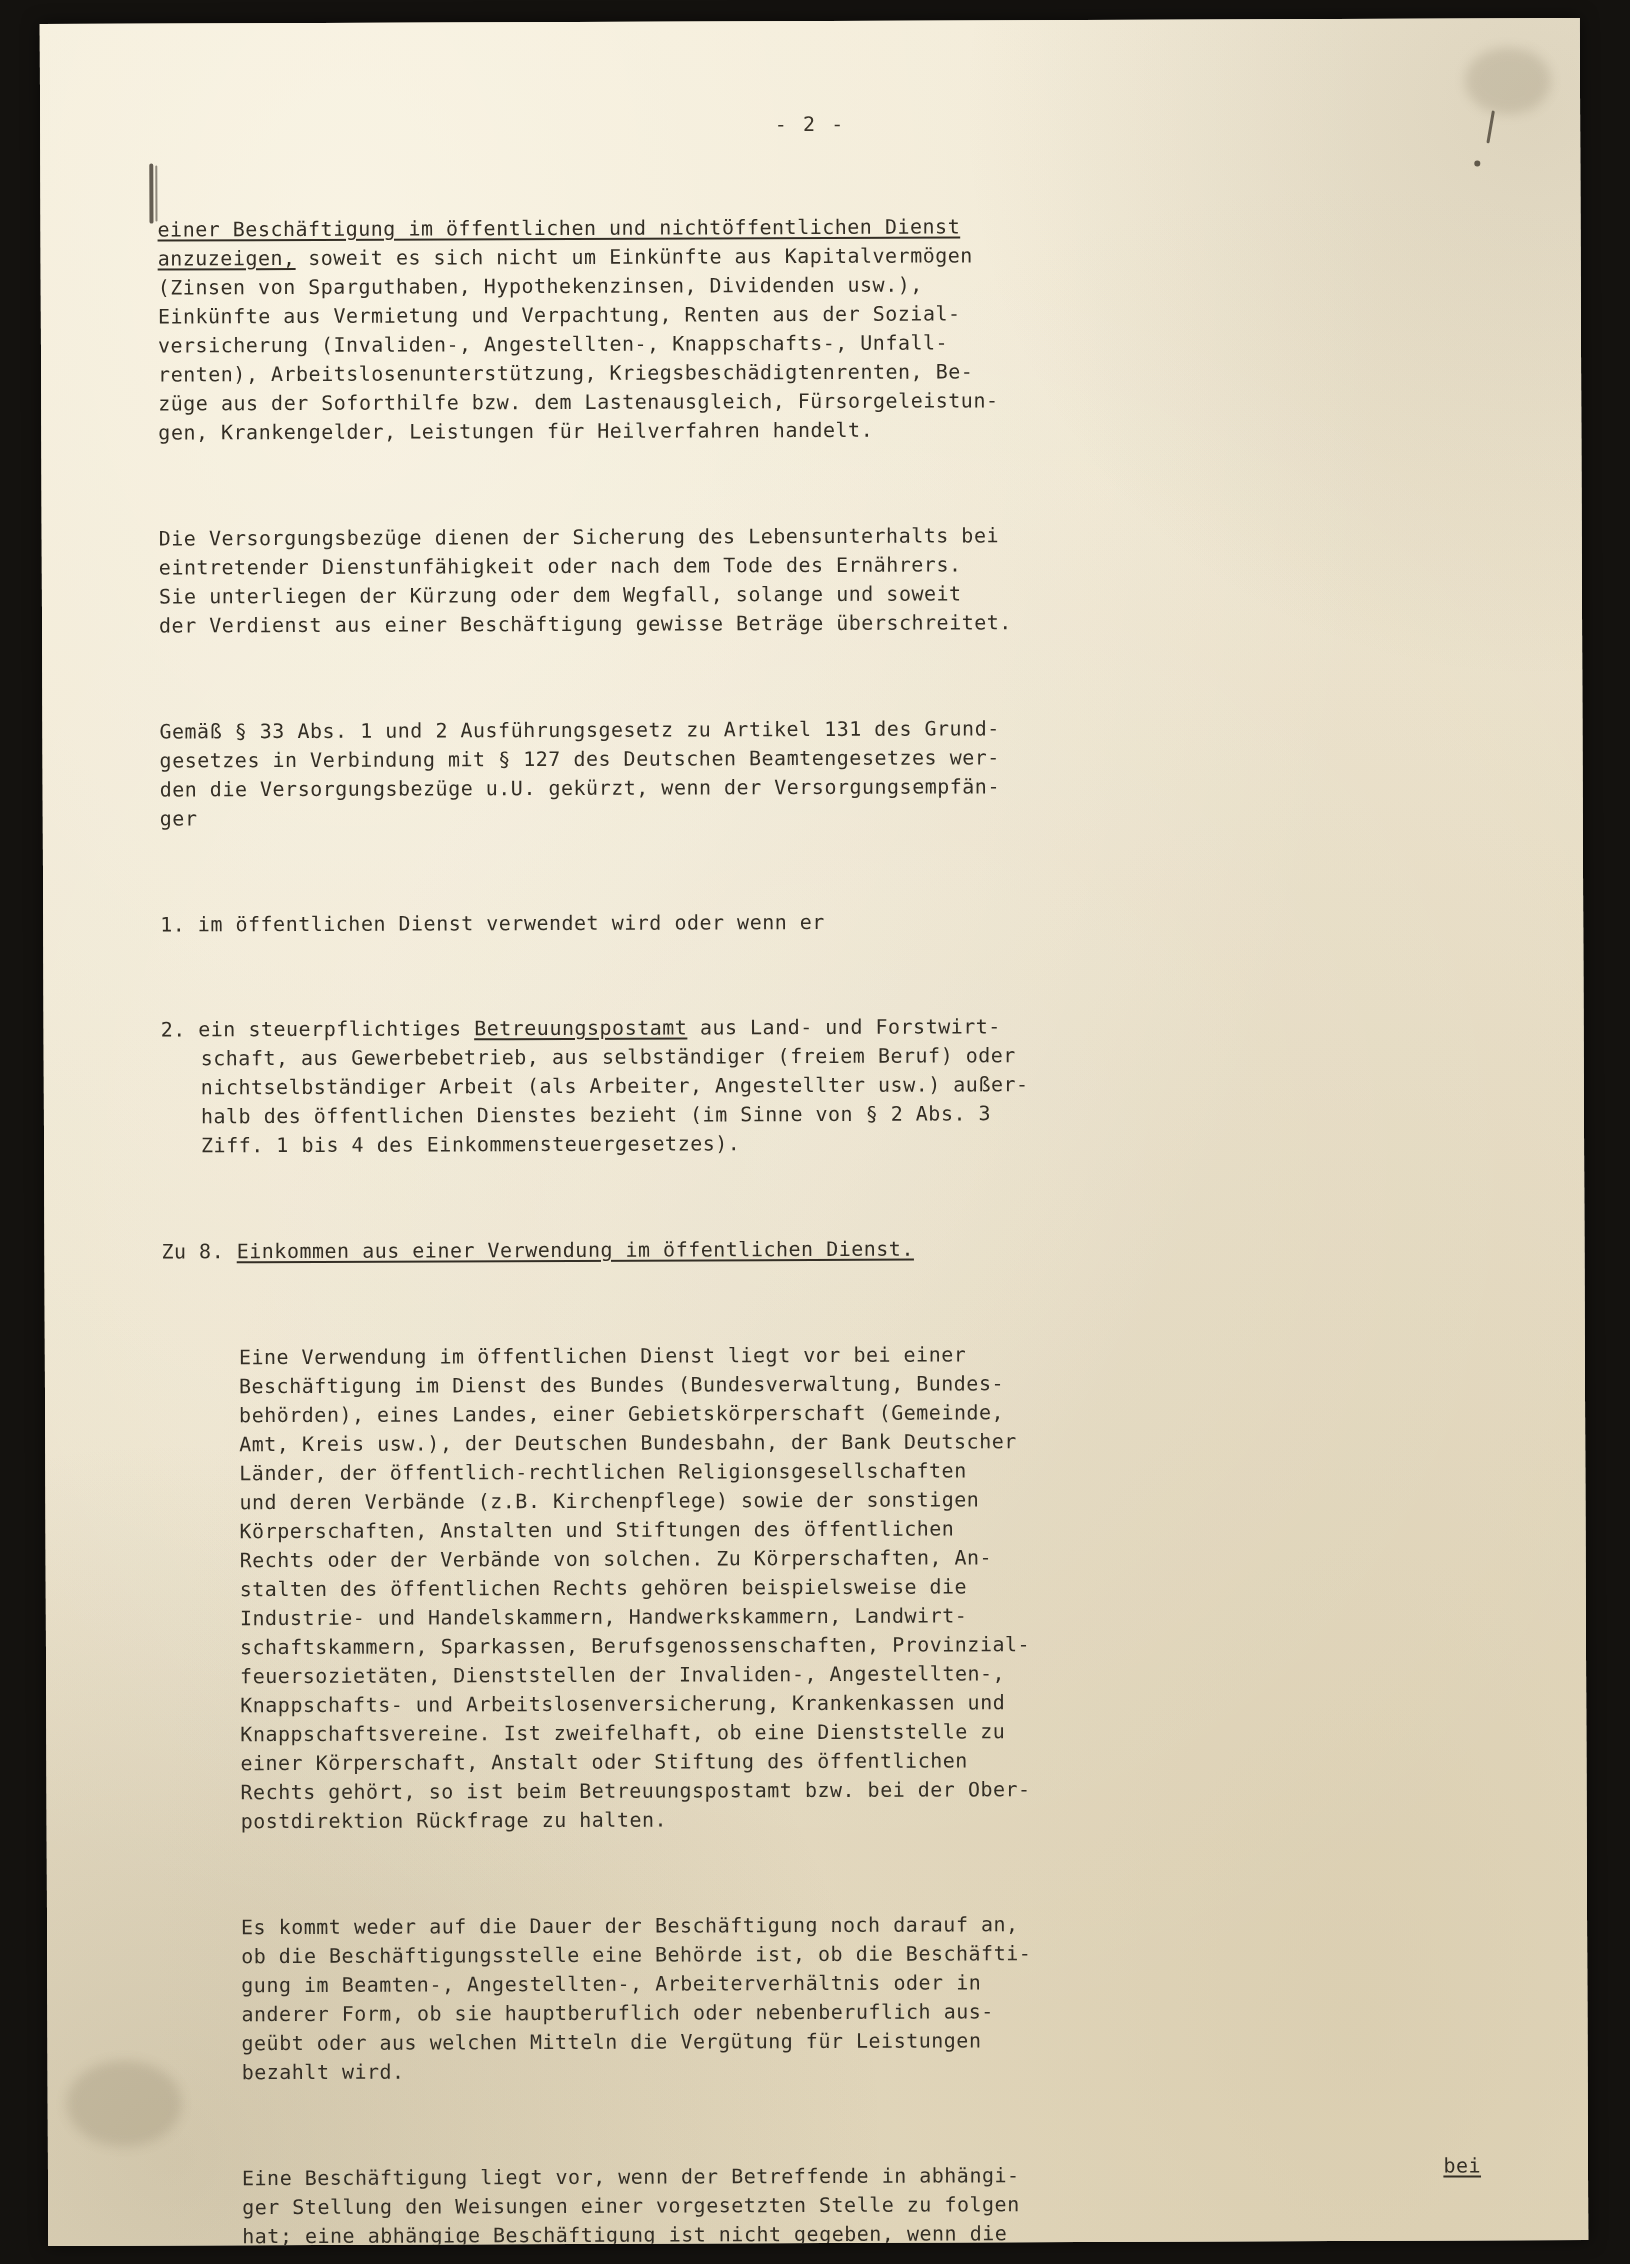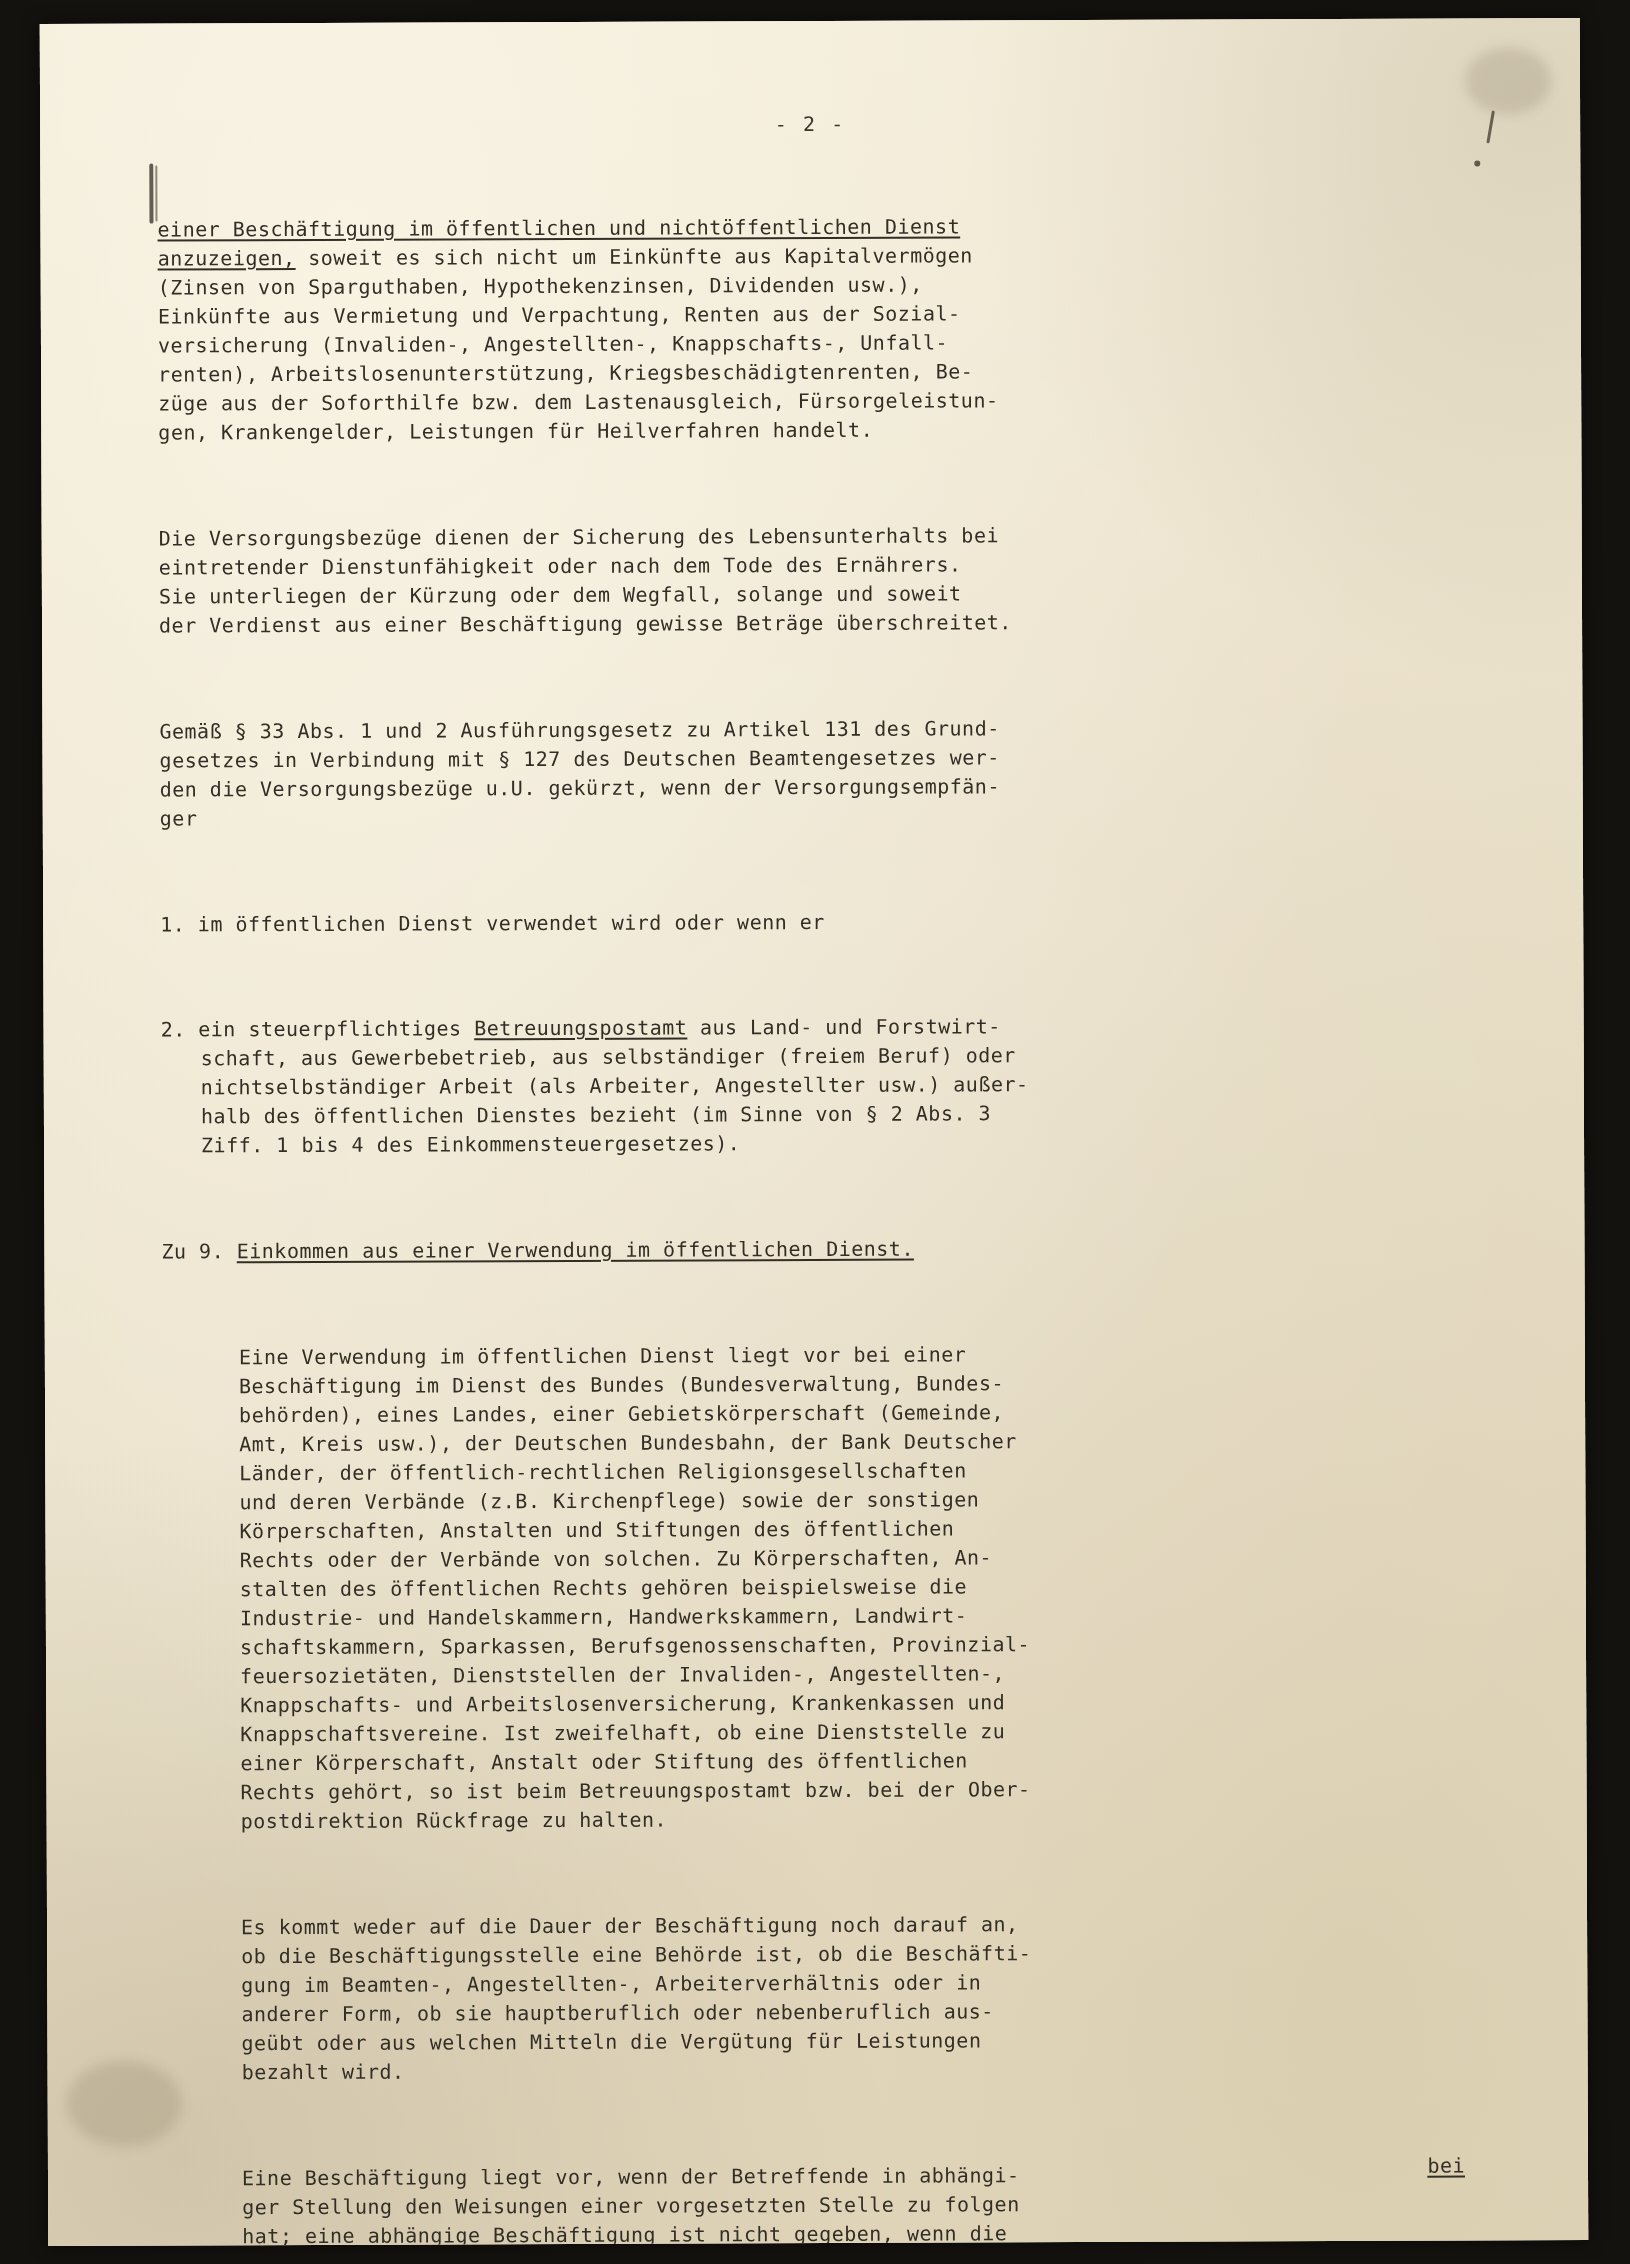--- a/index.html
+++ b/index.html
@@ -85,21 +85,21 @@
     text-indent: -40px;
   }
   .indent-zu {
     padding-left: 0;
   }
   .indent-block {
     padding-left: 77px;
   }
   .bei {
     position: absolute;
-    right: 123px;
+    right: 107px;
     bottom: 63px;
     font-size: 20px;
     letter-spacing: 0.5px;
     color: #332e25;
     text-decoration: underline;
     text-underline-offset: 2.9px;
   }
   
   .margin-stroke {
     position: absolute;
@@ -182,21 +182,21 @@
         <p class="para" id="slot-p3"><span>Gemäß § 33 Abs. 1 und 2 Ausführungsgesetz zu Artikel 131 des Grund-
 gesetzes in Verbindung mit § 127 des Deutschen Beamtengesetzes wer-
 den die Versorgungsbezüge u.U. gekürzt, wenn der Versorgungsempfän-
 ger</span></p>
         <p class="para tight indent-num" id="slot-p4"><span>1. im öffentlichen Dienst verwendet wird oder wenn er</span></p>
         <p class="para indent-num" id="slot-p5"><span>2. ein steuerpflichtiges </span><span class="u">Betreuungspostamt</span><span> aus Land- und Forstwirt-
 schaft, aus Gewerbebetrieb, aus selbständiger (freiem Beruf) oder
 nichtselbständiger Arbeit (als Arbeiter, Angestellter usw.) außer-
 halb des öffentlichen Dienstes bezieht (im Sinne von § 2 Abs. 3
 Ziff. 1 bis 4 des Einkommensteuergesetzes).</span></p>
-        <p class="para indent-zu" id="slot-p6"><span>Zu 9. </span><span class="u">Einkommen aus einer Verwendung im öffentlichen Dienst.</span></p>
+        <p class="para indent-zu" id="slot-p6"><span>Zu 8. </span><span class="u">Einkommen aus einer Verwendung im öffentlichen Dienst.</span></p>
         <p class="para indent-block" id="slot-p7"><span>Eine Verwendung im öffentlichen Dienst liegt vor bei einer
 Beschäftigung im Dienst des Bundes (Bundesverwaltung, Bundes-
 behörden), eines Landes, einer Gebietskörperschaft (Gemeinde,
 Amt, Kreis usw.), der Deutschen Bundesbahn, der Bank Deutscher
 Länder, der öffentlich-rechtlichen Religionsgesellschaften
 und deren Verbände (z.B. Kirchenpflege) sowie der sonstigen
 Körperschaften, Anstalten und Stiftungen des öffentlichen
 Rechts oder der Verbände von solchen. Zu Körperschaften, An-
 stalten des öffentlichen Rechts gehören beispielsweise die
 Industrie- und Handelskammern, Handwerkskammern, Landwirt-

